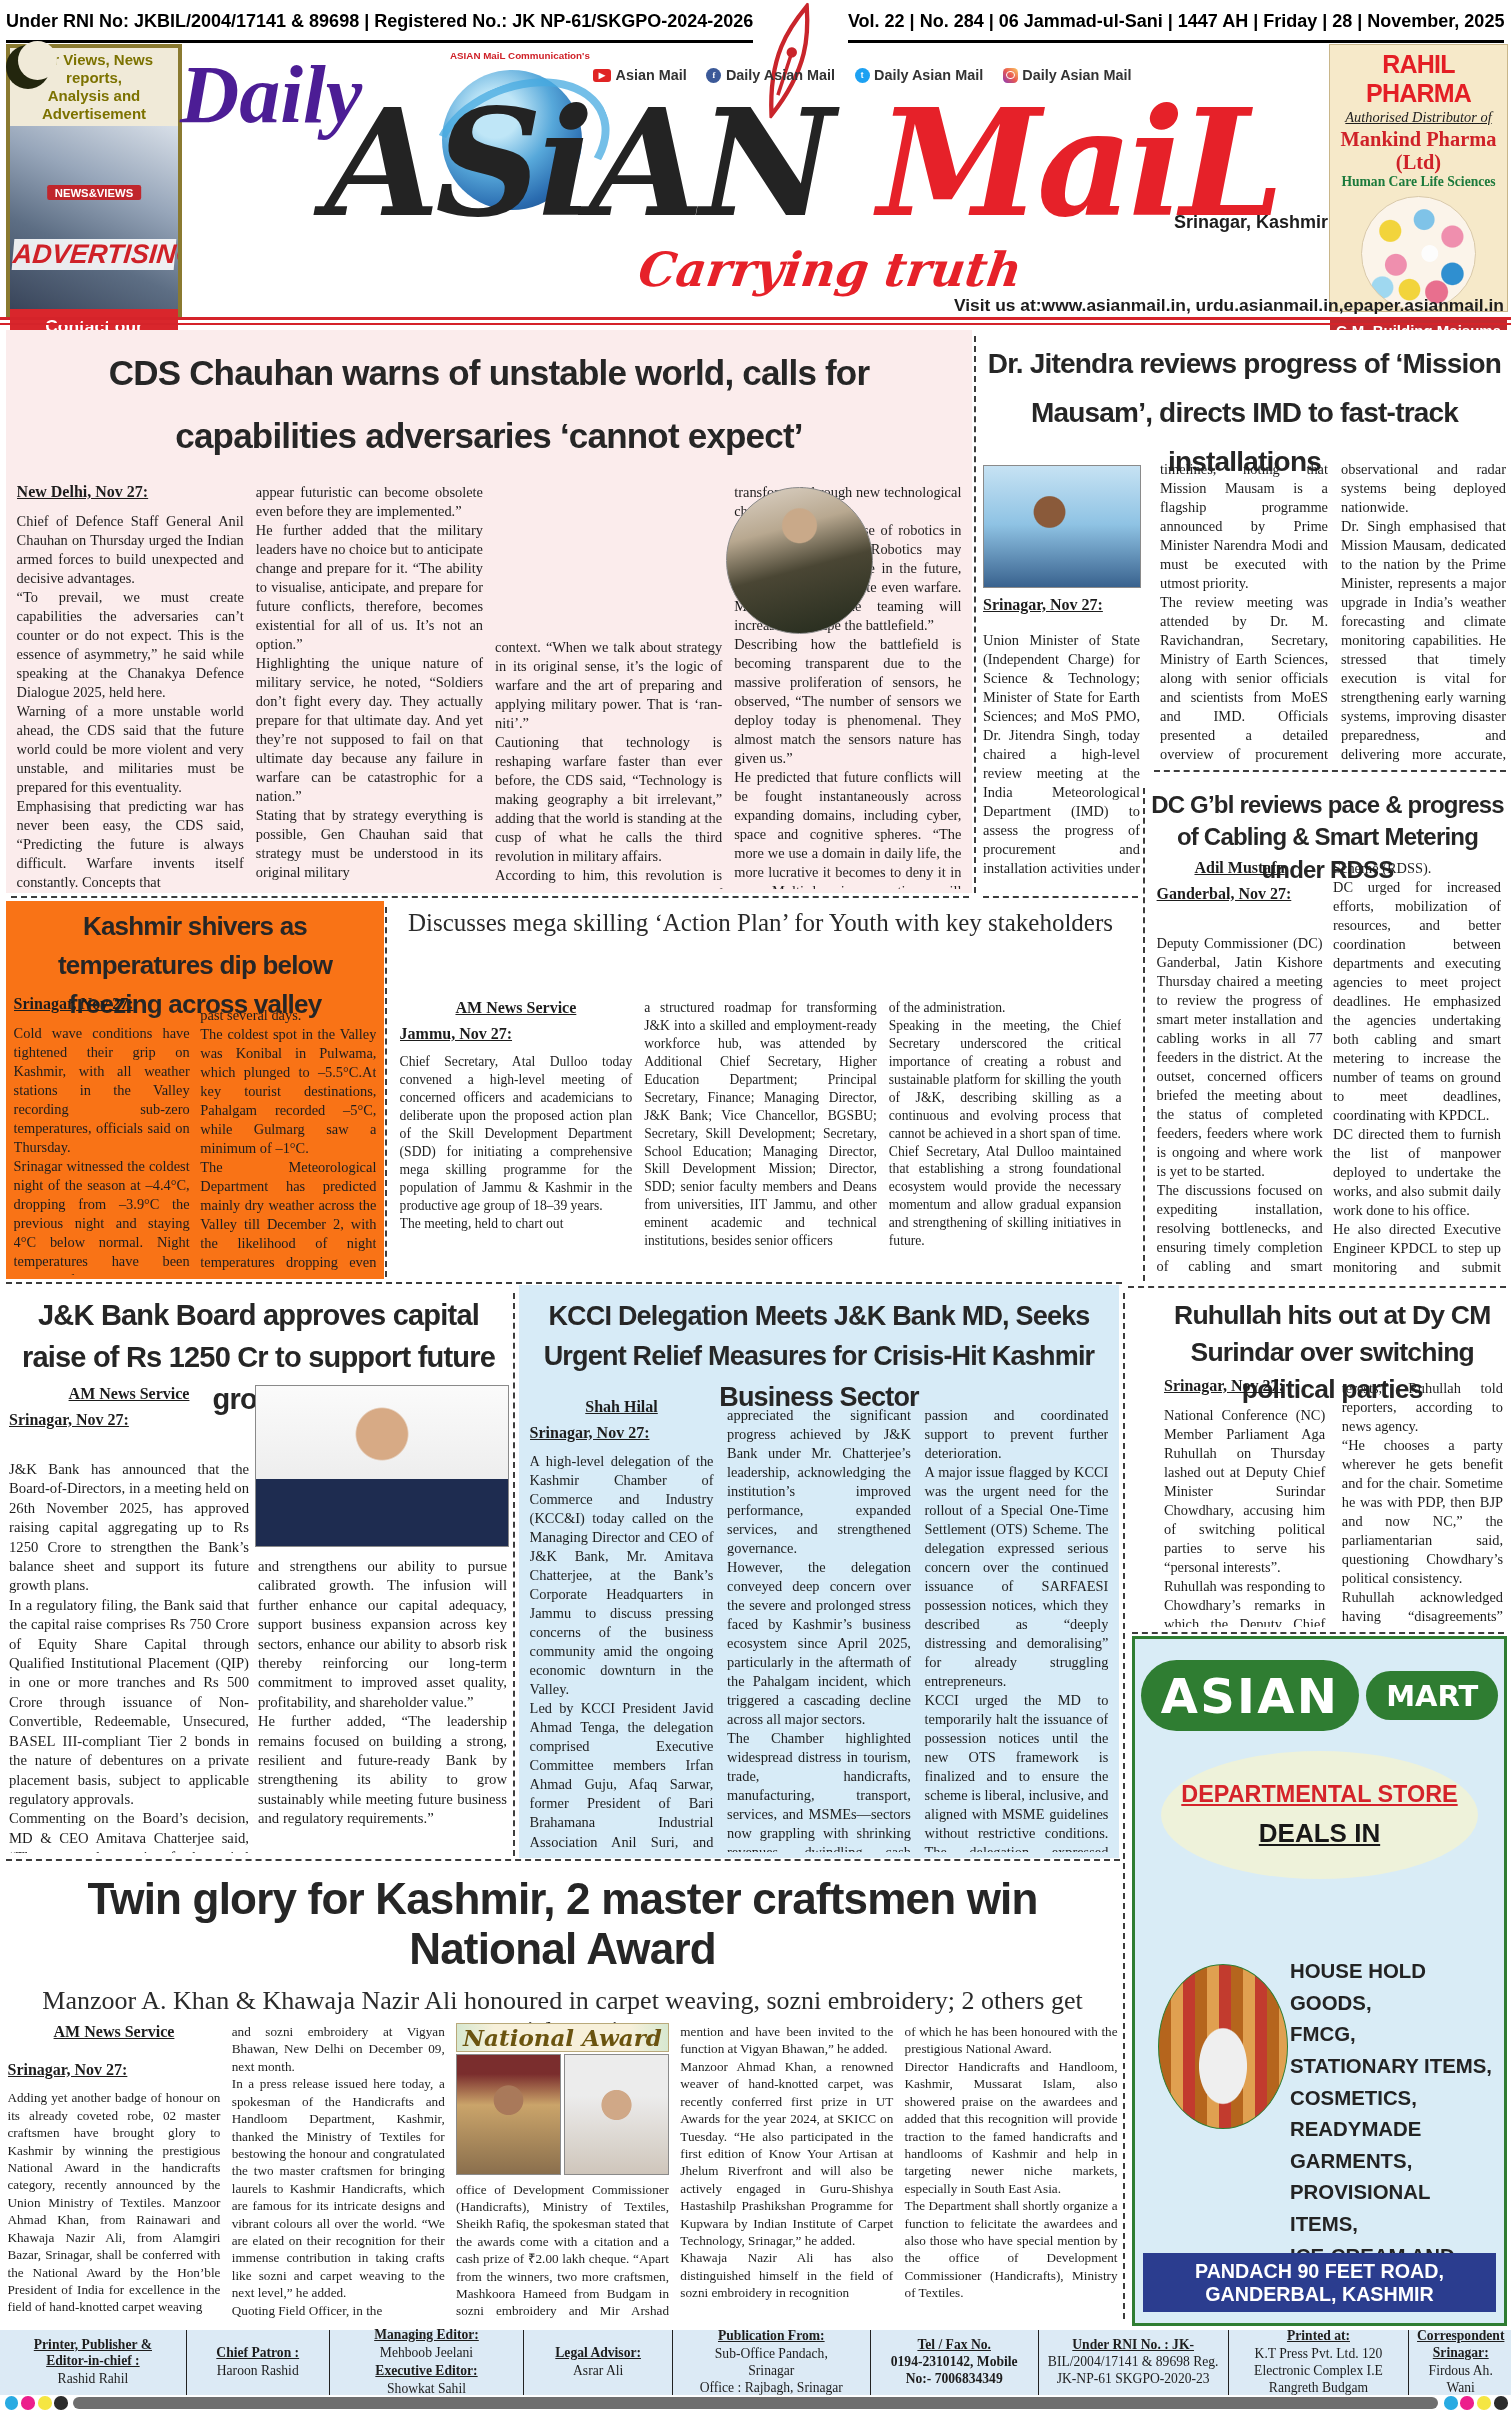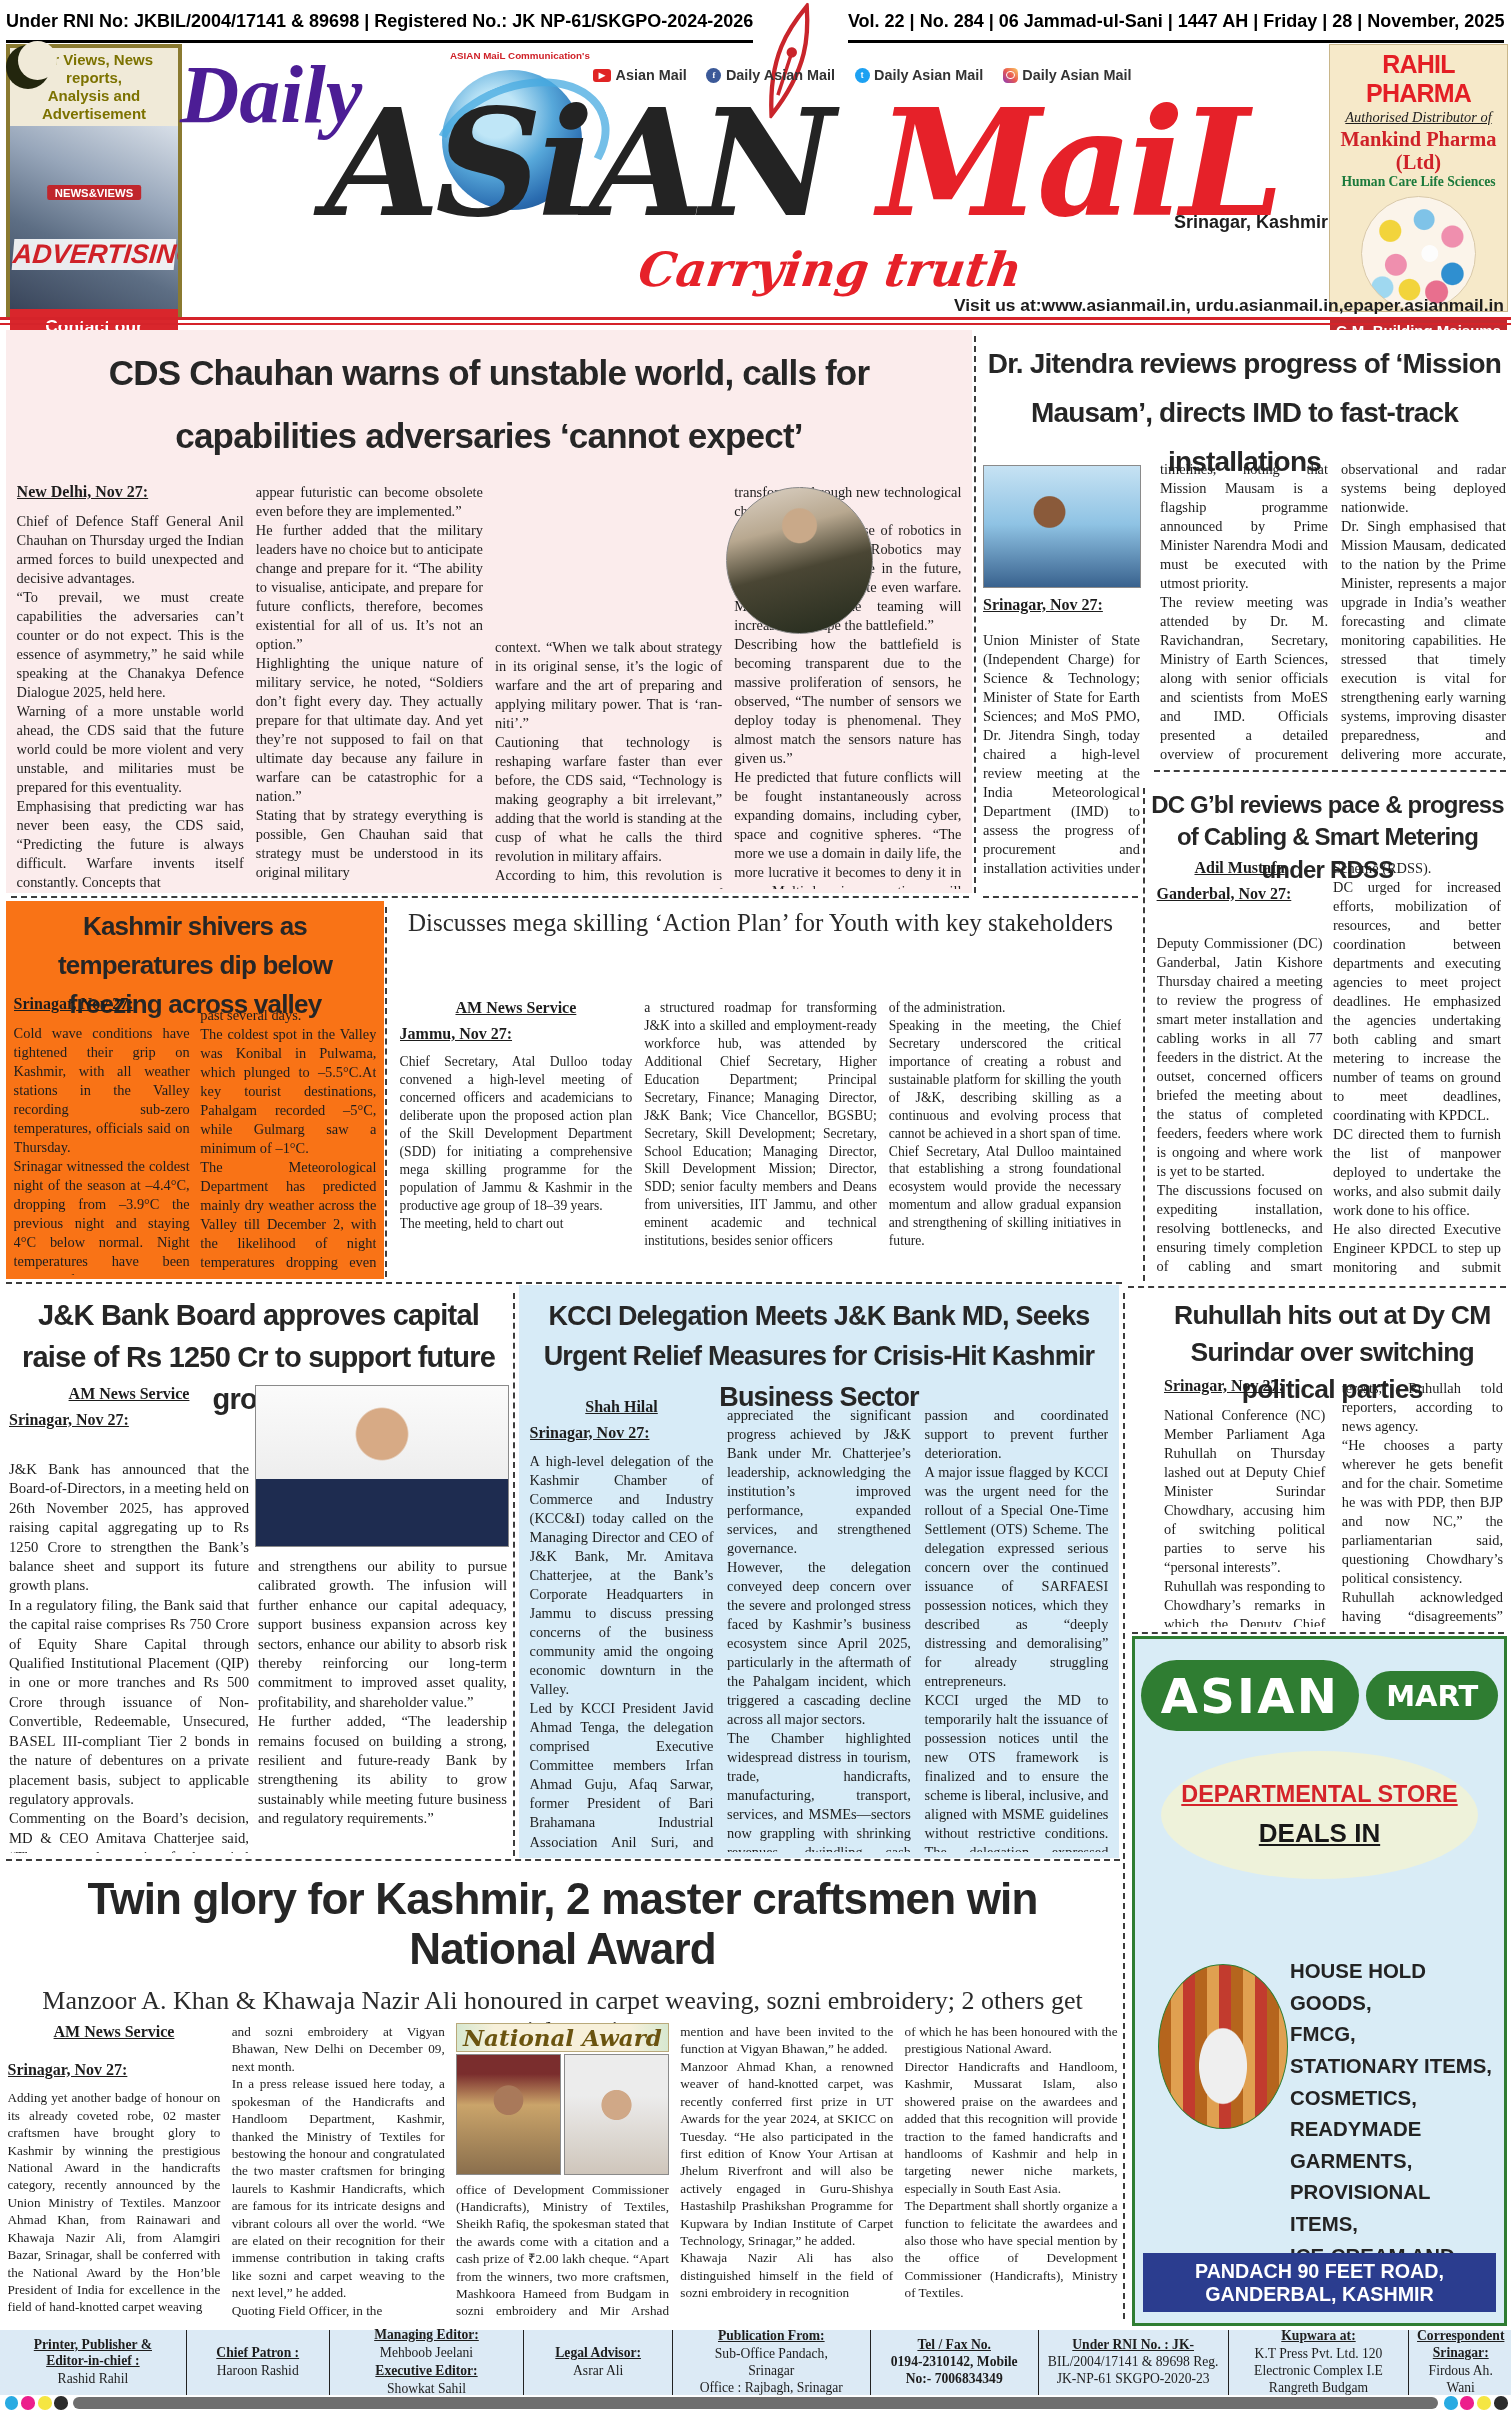--- a/index.html
+++ b/index.html
@@ -412,21 +412,21 @@
     <div class="ft">Tel / Fax No.</div>
     <div class="fv" style="font-weight:bold;">0194-2310142, Mobile
 No:- 7006834349</div>
   </div>
   <div class="fcell" style="width:178px;">
     <div class="ft">Under RNI No. : JK-</div>
     <div class="fv">BIL/2004/17141 &amp; 89698 Reg.
 JK-NP-61 SKGPO-2020-23</div>
   </div>
   <div class="fcell" style="width:169px;">
-    <div class="ft">Kupwara at:</div>
+    <div class="ft">Printed at:</div>
     <div class="fv">K.T Press Pvt. Ltd. 120
 Electronic Complex I.E
 Rangreth Budgam</div>
   </div>
   <div class="fcell" style="flex:1;">
     <div class="ft">Correspondent
 Srinagar:</div>
     <div class="fv">Firdous Ah. Wani</div>
   </div>
 </div>

